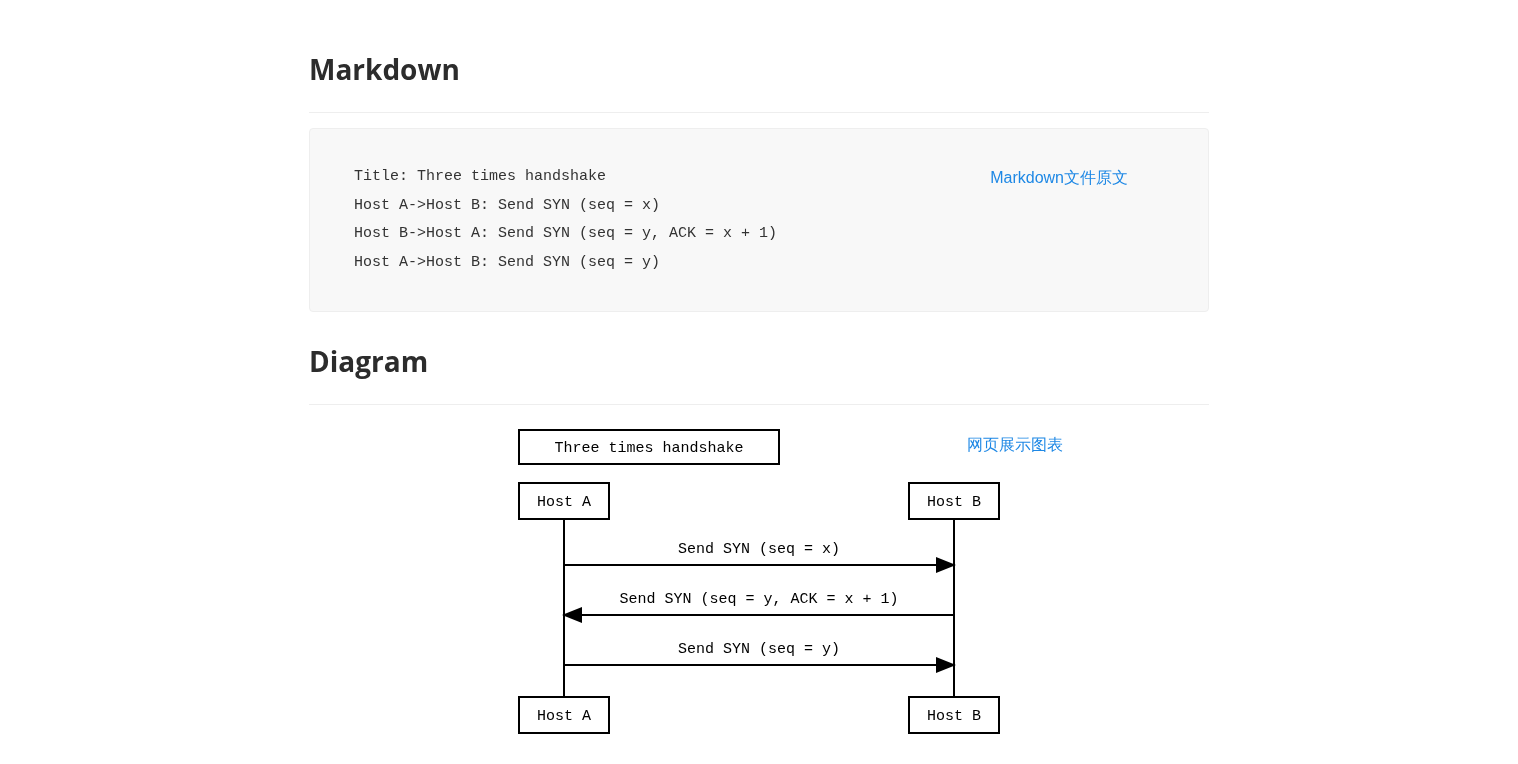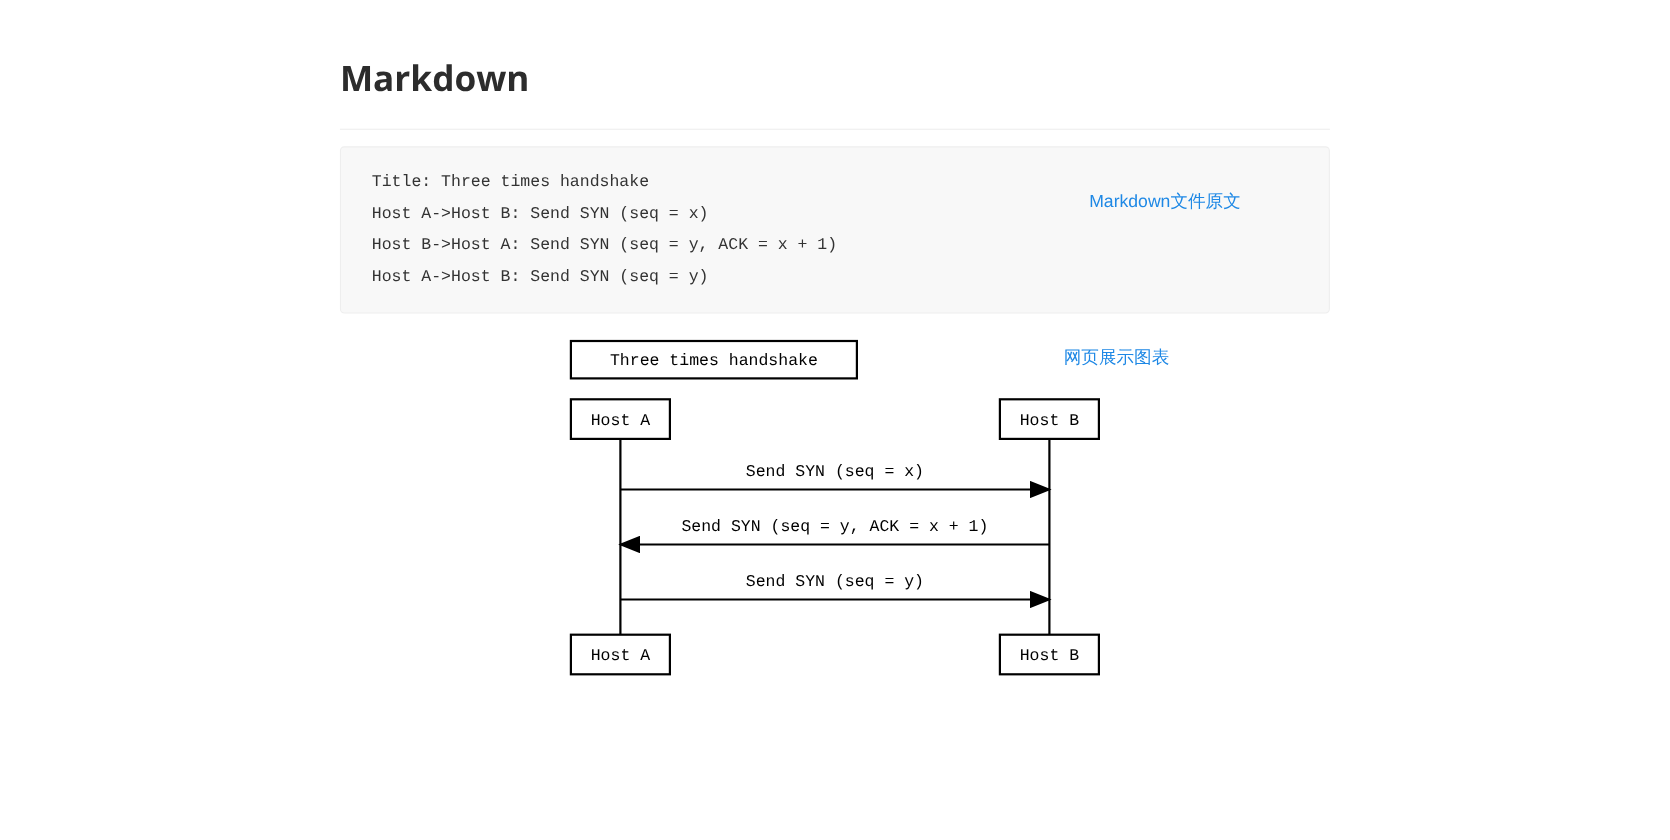--- a/index.html
+++ b/index.html
@@ -16,37 +16,37 @@
   }
   h1 {
     font-size: 36px;
     font-weight: 700;
     margin: 0 0 10px 0;
     padding-bottom: 10px;
     border-bottom: 1px solid #eee;
     color: #2c2c2c;
   }
   h2 {
-    font-size: 32px;
+    font-size: 28px;
     font-weight: 700;
     margin: 30px 0 15px 0;
     padding-bottom: 24px;
     border-bottom: 1px solid #eee;
     color: #2c2c2c;
   }
   .code-block {
     position: relative;
     background: #f8f8f8;
     border: 1px solid #eee;
     border-radius: 4px;
     padding: 18px 28px;
     margin: 15px 0;
   }
   .code-block pre {
-    margin: 0;
+    margin: 16px;
     font-family: Consolas, 'Courier New', monospace;
     font-size: 15px;
     line-height: 1.9;
     color: #333;
     white-space: pre;
   }
   .annotation {
     position: absolute;
     color: #1e88e5;
     font-size: 16px;
@@ -91,20 +91,21 @@
   <h2>Markdown</h2>
 
   <div class="code-block">
     <pre><span>Title: Three times handshake</span>
 <span>Host A-&gt;Host B: Send SYN (seq = x)</span>
 <span>Host B-&gt;Host A: Send SYN (seq = y, ACK = x + 1)</span>
 <span>Host A-&gt;Host B: Send SYN (seq = y)</span></pre>
     <span class="annotation" style="top:39px; right:80px;">Markdown文件原文</span>
   </div>
 
+  <h2>Diagram</h2>
 
   <div class="diagram-wrapper">
     <span class="annotation" style="top:10px; right:146px;">网页展示图表</span>
 
     <svg class="diagram" width="520" height="330">
       <defs>
         <marker id="arrowhead" markerWidth="10" markerHeight="8" refX="9" refY="4" orient="auto">
           <polygon points="0 0, 10 4, 0 8" fill="#000"></polygon>
         </marker>
       </defs>

